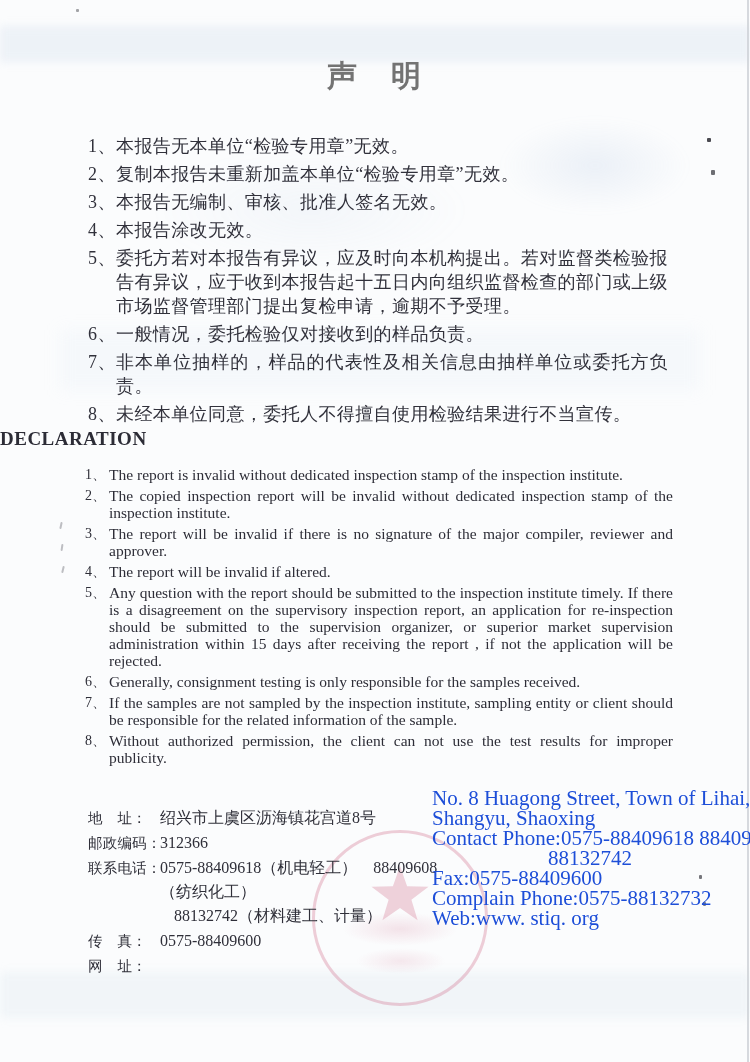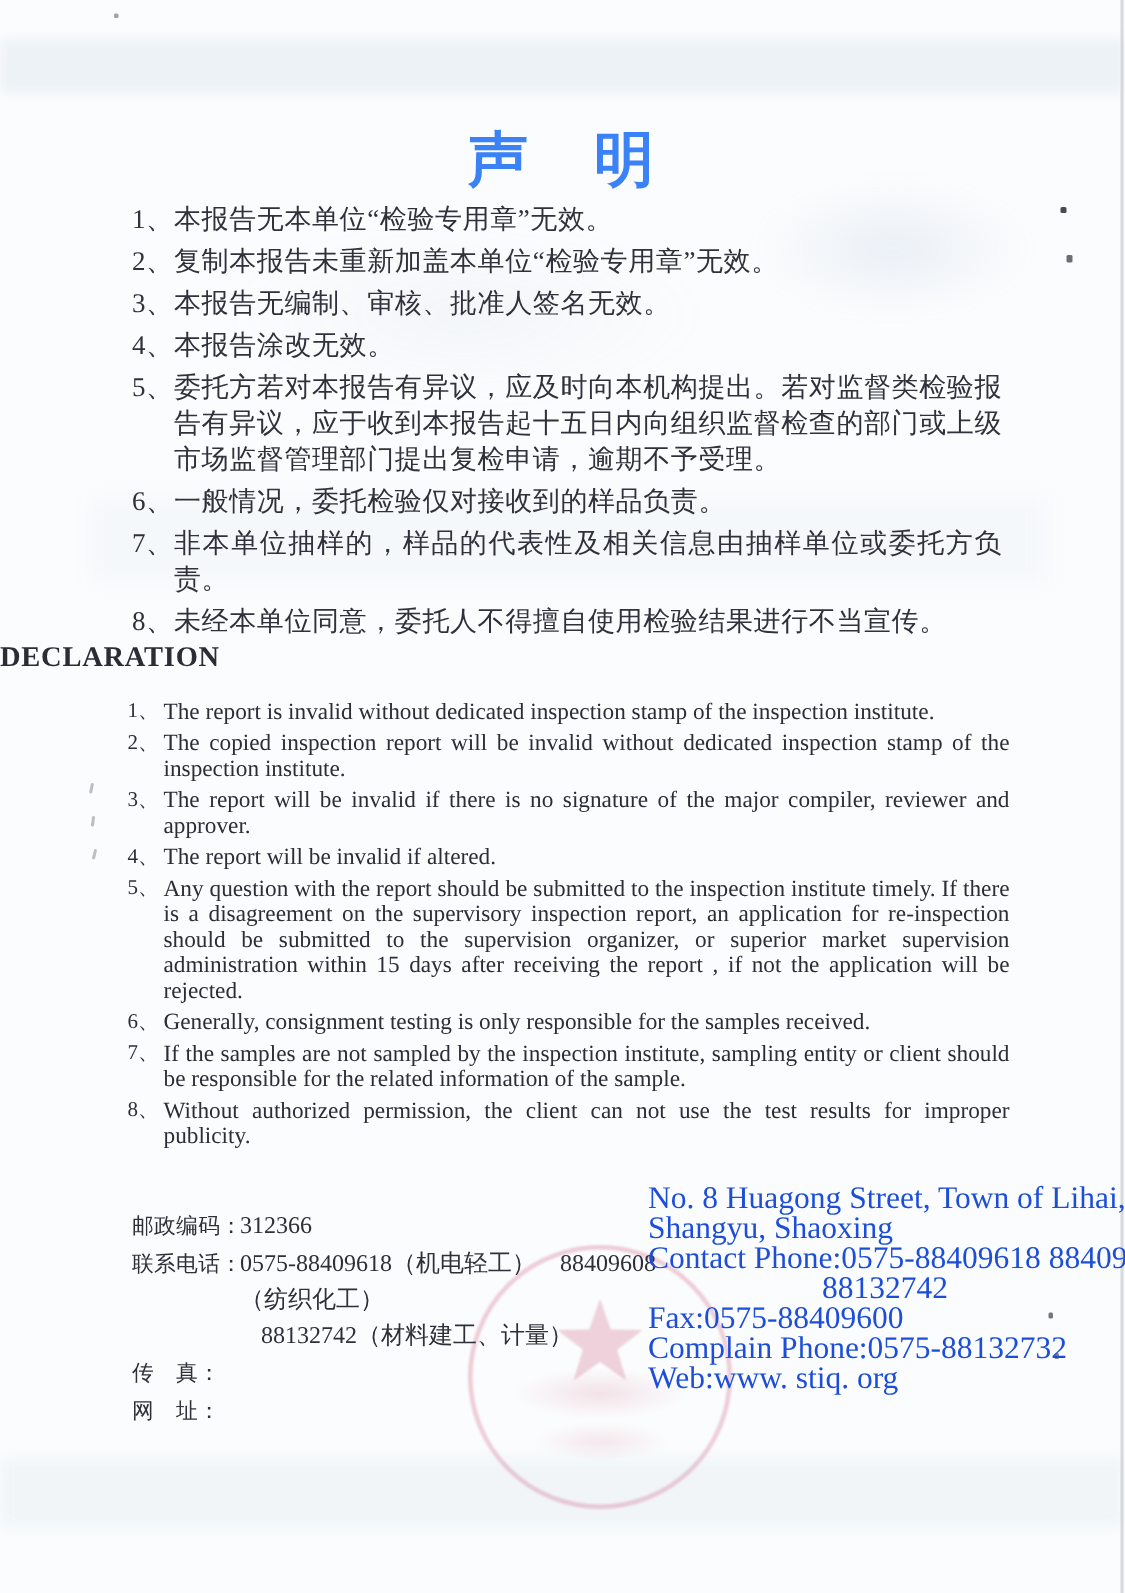--- a/index.html
+++ b/index.html
@@ -16,23 +16,23 @@
   .tint{position:absolute;pointer-events:none;}
   .band1{left:0;top:26px;width:750px;height:36px;background:rgba(205,220,235,.30);filter:blur(4px);}
   .band2{left:60px;top:330px;width:640px;height:60px;background:rgba(205,222,236,.12);filter:blur(8px);}
   .band3{left:0;top:972px;width:750px;height:46px;background:rgba(206,221,234,.22);filter:blur(5px);}
   .ghost1{left:500px;top:118px;width:190px;height:95px;background:radial-gradient(ellipse at center,rgba(140,170,210,.14),rgba(140,170,210,0) 70%);filter:blur(5px);}
   .ghost2{left:150px;top:150px;width:320px;height:120px;background:radial-gradient(ellipse at center,rgba(150,178,212,.08),rgba(150,178,212,0) 70%);filter:blur(7px);}
   .edge-line{position:absolute;right:1px;top:0;width:2px;height:100%;background:#c9ced3;opacity:.75;}
 
   
   .cn-title{
-    position:absolute;left:0;top:79px;width:750px;
-    text-align:center;font-size:40px;font-weight:600;
-    letter-spacing:2px;color:#3b82f6;
+    position:absolute;left:0;top:56px;width:750px;
+    text-align:center;font-size:30px;font-weight:600;
+    letter-spacing:2px;color:#737373;
   }
   .cn-list{position:absolute;left:88px;top:134px;width:580px;}
   .cn-item{display:flex;margin-bottom:4px;font-size:18px;line-height:24px;font-weight:500;color:#31313b;letter-spacing:.4px;}
   .cn-item .num{flex:none;width:28px;}
   .cn-item .txt{flex:1;text-align:justify;}
 
   
   .en-title{
     position:absolute;left:0;top:428px;width:750px;
     text-align:left;font-size:19px;font-weight:bold;
@@ -174,32 +174,37 @@
         <span class="txt">If the samples are not sampled by the inspection institute, sampling entity or client should be responsible for the related information of the sample.</span>
       </div>
       <div class="en-item">
         <span class="num">8、</span>
         <span class="txt">Without authorized permission, the client can not use the test results for improper publicity.</span>
       </div>
     </div>
 
     <div class="footer-cn">
       <div class="f-row">
+        <span class="f-label">地　址：</span>
+        <span class="f-valblock">绍兴市上虞区沥海镇花宫道8号</span>
+      </div>
+      <div class="f-row">
         <span class="f-label">邮政编码：</span>
         <span class="f-valblock">312366</span>
       </div>
       <div class="f-row">
         <span class="f-label">联系电话：</span>
         <span class="f-valblock">
           <span>0575-88409618（机电轻工）　88409608（纺织化工）</span>
           <span class="f-val2">88132742（材料建工、计量）</span>
         </span>
       </div>
       <div class="f-row">
         <span class="f-label">传　真：</span>
+        <span class="f-valblock">0575-88409600</span>
       </div>
       <div class="f-row">
         <span class="f-label">网　址：</span>
       </div>
     </div>
 
     <div class="footer-en">
       <div class="fe-line">No. 8 Huagong Street, Town of Lihai,</div>
       <div class="fe-line">Shangyu, Shaoxing</div>
       <div class="fe-line">Contact Phone:0575-88409618 88409608</div>

